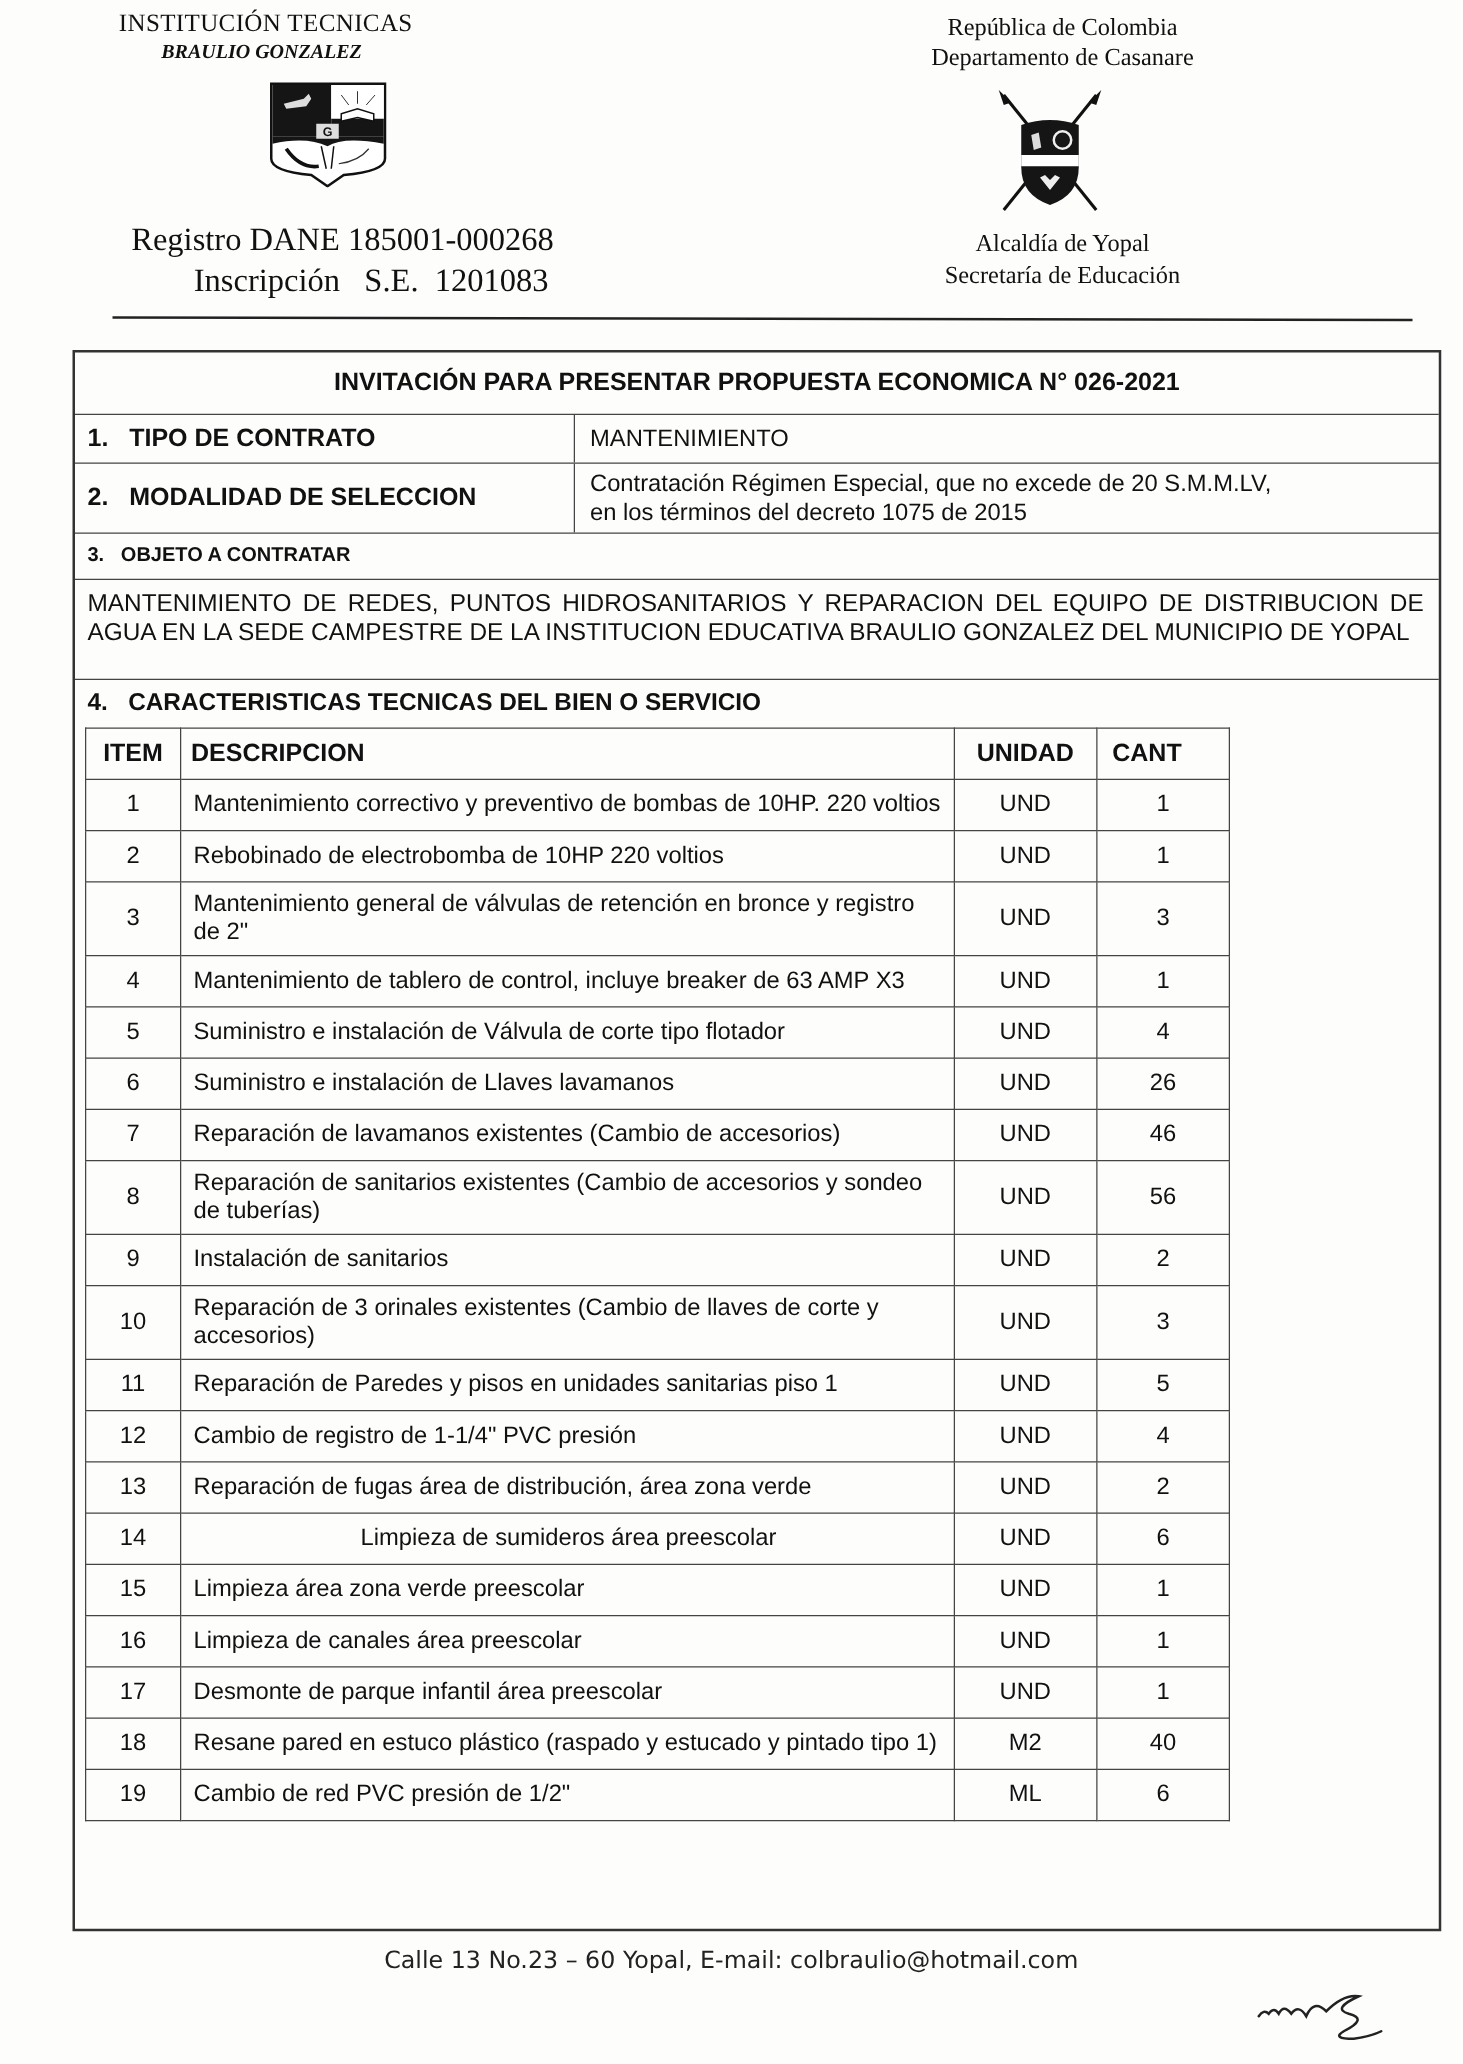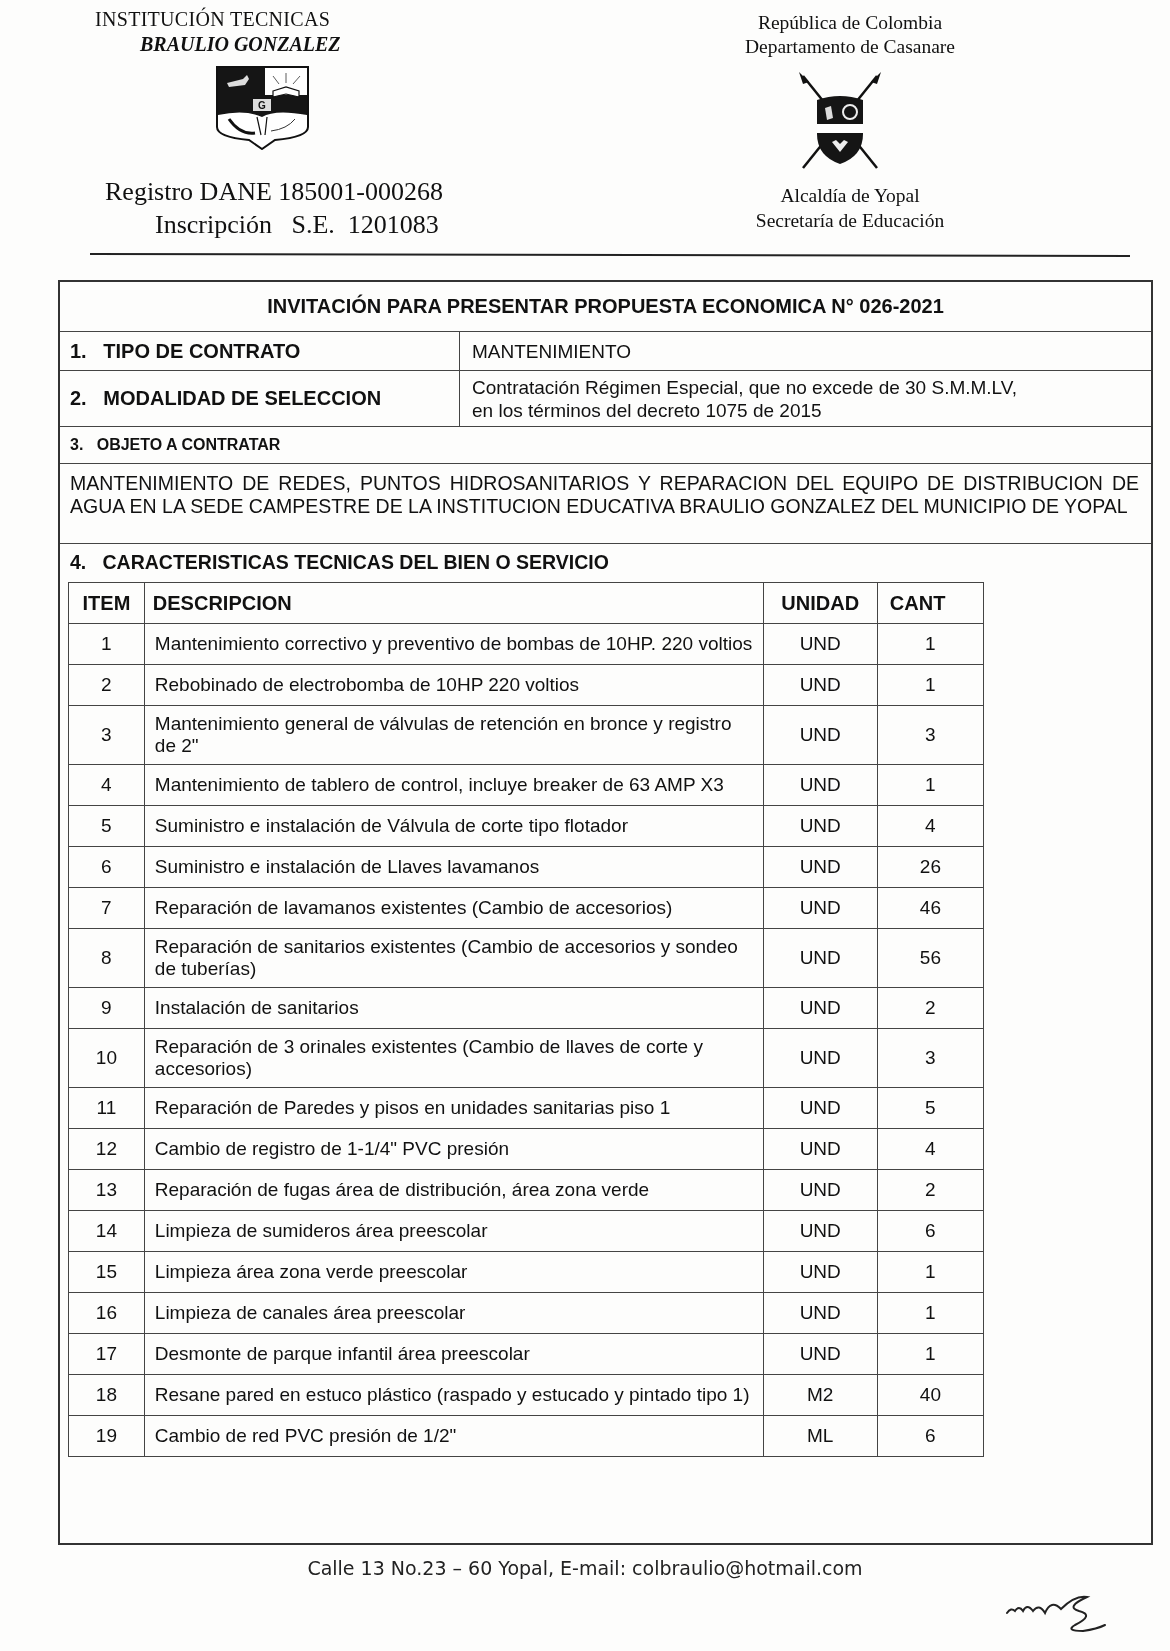--- a/index.html
+++ b/index.html
@@ -4,21 +4,21 @@
 <style>
   html, body { margin: 0; padding: 0; }
   body {
     width: 1170px; height: 1651px; background: #fdfdfc; position: relative;
     overflow: hidden; color: #111;
     font-family: "Liberation Sans", sans-serif;
   }
   .serif { font-family: "Liberation Serif", serif; }
   .hdr-left { position: absolute; left: 95px; top: 8px; width: 300px; }
   .hdr-left .l1 { font-size: 20px; letter-spacing: 0.3px; }
-  .hdr-left .l2 { font-size: 20px; font-weight: bold; font-style: italic; margin-left: 45px; margin-top: 2px; }
+  .hdr-left .l2 { font-size: 16px; font-weight: bold; font-style: italic; margin-left: 34px; margin-top: 2px; }
   .crest-left { position: absolute; left: 215px; top: 65px; width: 95px; height: 85px; }
   .hdr-left-reg { position: absolute; left: 105px; top: 177px; font-size: 26px; }
   .hdr-left-reg .r2 { margin-left: 50px; margin-top: 3px; }
   .hdr-right { position: absolute; left: 700px; top: 12px; width: 300px; text-align: center; font-size: 19.5px; }
   .crest-right { position: absolute; left: 795px; top: 72px; width: 90px; height: 100px; }
   .hdr-right-2 { position: absolute; left: 700px; top: 183px; width: 300px; text-align: center; font-size: 19.5px; line-height: 25px; }
   .hrule { position: absolute; left: 90px; top: 254px; width: 1040px; height: 2px; background: #222; transform: rotate(0.12deg); }
 
   .outer { position: absolute; left: 58px; top: 280px; width: 1095px; height: 1265px; border: 2px solid #333; box-sizing: border-box; }
   .row { position: absolute; left: 0; width: 100%; border-bottom: 1.5px solid #444; box-sizing: border-box; }
@@ -103,21 +103,21 @@
   <div class="row title-row">INVITACIÓN PARA PRESENTAR PROPUESTA ECONOMICA N° 026-2021</div>
 
   <div class="row kv r1">
     <div class="k" style="white-space:pre;">1.   TIPO DE CONTRATO</div>
     <div class="v">MANTENIMIENTO</div>
   </div>
 
   <div class="row kv r2">
     <div class="k" style="white-space:pre;">2.   MODALIDAD DE SELECCION</div>
     <div class="v" style="flex-direction:column;align-items:flex-start;justify-content:center;">
-      <span>Contratación Régimen Especial, que no excede de 30 S.M.M.LV,</span>
+      <span>Contratación Régimen Especial, que no excede de 20 S.M.M.LV,</span>
       <span>en los términos del decreto 1075 de 2015</span>
     </div>
   </div>
 
   <div class="row r3" style="white-space:pre;">3.   OBJETO A CONTRATAR</div>
   <div class="row r4">MANTENIMIENTO DE REDES, PUNTOS HIDROSANITARIOS Y REPARACION DEL EQUIPO DE DISTRIBUCION DE AGUA EN LA SEDE CAMPESTRE DE LA INSTITUCION EDUCATIVA BRAULIO GONZALEZ DEL MUNICIPIO DE YOPAL</div>
   <div class="row r5" style="white-space:pre;">4.   CARACTERISTICAS TECNICAS DEL BIEN O SERVICIO</div>
 
   <table class="items">
     <colgroup>
@@ -208,21 +208,21 @@
           <td class="c" style="height: 40px;">4</td>
         </tr>
         <tr>
           <td class="c" style="height: 40px; text-align: center;">13</td>
           <td class="desc" style="height: 40px;">Reparación de fugas área de distribución, área zona verde</td>
           <td class="c" style="height: 40px;">UND</td>
           <td class="c" style="height: 40px;">2</td>
         </tr>
         <tr>
           <td class="c" style="height: 40px;">14</td>
-          <td class="desc" style="height: 40px;">Limpieza de sumideros área preescolar</td>
+          <td class="desc" style="height: 40px; text-align: center;">Limpieza de sumideros área preescolar</td>
           <td class="c" style="height: 40px;">UND</td>
           <td class="c" style="height: 40px;">6</td>
         </tr>
         <tr>
           <td class="c" style="height: 40px;">15</td>
           <td class="desc" style="height: 40px;">Limpieza área zona verde preescolar</td>
           <td class="c" style="height: 40px;">UND</td>
           <td class="c" style="height: 40px;">1</td>
         </tr>
         <tr>

